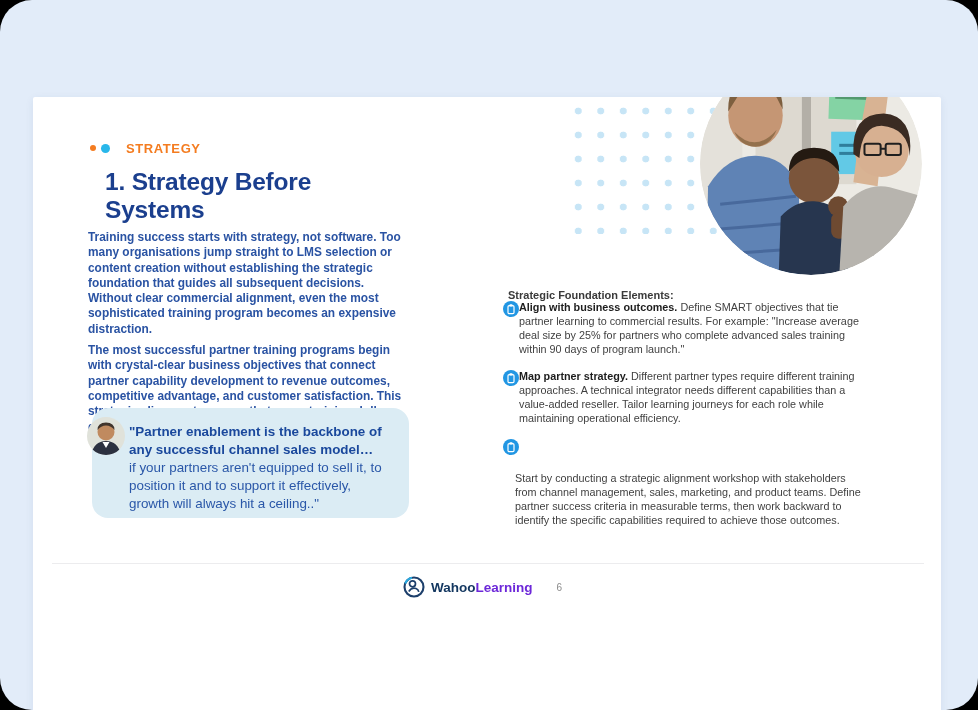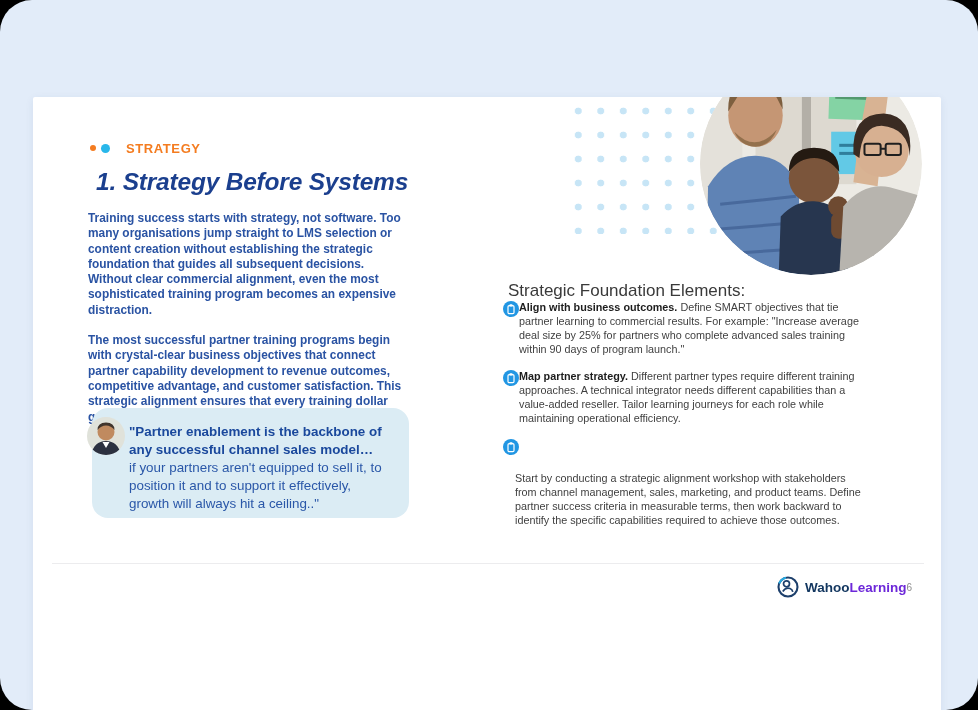--- a/index.html
+++ b/index.html
@@ -29,58 +29,57 @@
   
   .left-col { position:absolute; left:55px; top:44px; width:325px; }
   .eyebrow { display:flex; align-items:center; height:14px; }
   .dot-sm { width:6px; height:6px; border-radius:50%; background:#f47c20; margin-left:2px; }
   .dot-lg { width:9px; height:9px; border-radius:50%; background:#29b7ea; margin-left:5px; }
   .eyebrow-text {
     margin-left:16px; font-size:13px; font-weight:bold; color:#f47c20;
     letter-spacing:0.6px;
   }
   h1.title {
-    margin:13px 0 0 8px; font-size:24.5px; font-weight:bold; color:#1b3f8e;
+    margin:13px 0 0 17px; font-size:24.5px; font-weight:bold; color:#1b3f8e;
     letter-spacing:-0.2px;
-    font-style:italic;
   }
   .lead {
-    margin:15px 0 0 0; width:320px;
+    margin:6px 0 0 0; width:320px;
     font-size:11.9px; font-weight:bold; color:#2a53a3; line-height:15.3px;
   }
   
   .quote {
     position:absolute; left:59px; top:311px; width:317px; height:110px;
     background:#dbecf4; border-radius:16px;
     padding:15px 18px 12px 37px;
   }
   .avatar { position:absolute; left:-5px; top:9px; width:38px; height:38px; }
   .quote-bold { display:block; font-size:13.4px; font-weight:bold; color:#1a489c; line-height:18px; }
   .quote-reg  { display:block; font-size:13.4px; color:#2a57a8; line-height:18px; }
   
   .rc-heading {
-    position:absolute; left:475px; top:184px;
-    font-size:17px; color:#3a3a3a;
+    position:absolute; left:475px; top:192px;
+    font-size:11px; color:#3a3a3a;font-weight:bold;
   }
   .right-col { position:absolute; left:470px; top:203px; width:412px; }
   .bullet { display:flex; margin-bottom:13px; }
   .bullet-icon { width:16px; height:16px; flex:none; margin-top:1px; }
   .bullet-text {
     width:352px;
     font-size:10.8px; color:#3f3f3f; line-height:14px;
   }
   .bullet-title { font-weight:bold; color:#1d1d1d; }
   .closing {
     margin:16px 0 0 12px; width:352px;
     font-size:10.8px; color:#3f3f3f; line-height:14px;
   }
   
   .footer { position:absolute; left:19px; top:466px; width:872px; }
   .divider { height:1px; background:#ececee; }
-  .footer-row { display:flex; justify-content:flex-end; align-items:center; margin-top:11px; }
+  .footer-row { display:flex; justify-content:center; align-items:center; margin-top:11px;gap:24px; }
   .brand { display:flex; align-items:center; }
   .brand-mark { width:24px; height:24px; margin-right:5px; }
   .brand-name { font-size:13.5px; font-weight:bold; }
   .brand-primary { color:#12365f; }
   .brand-secondary { color:#6d28d9; }
   .page-num { font-size:10px; color:#8a8a8a; margin-right:12px; }
 </style>
 </head>
 <body>
 

